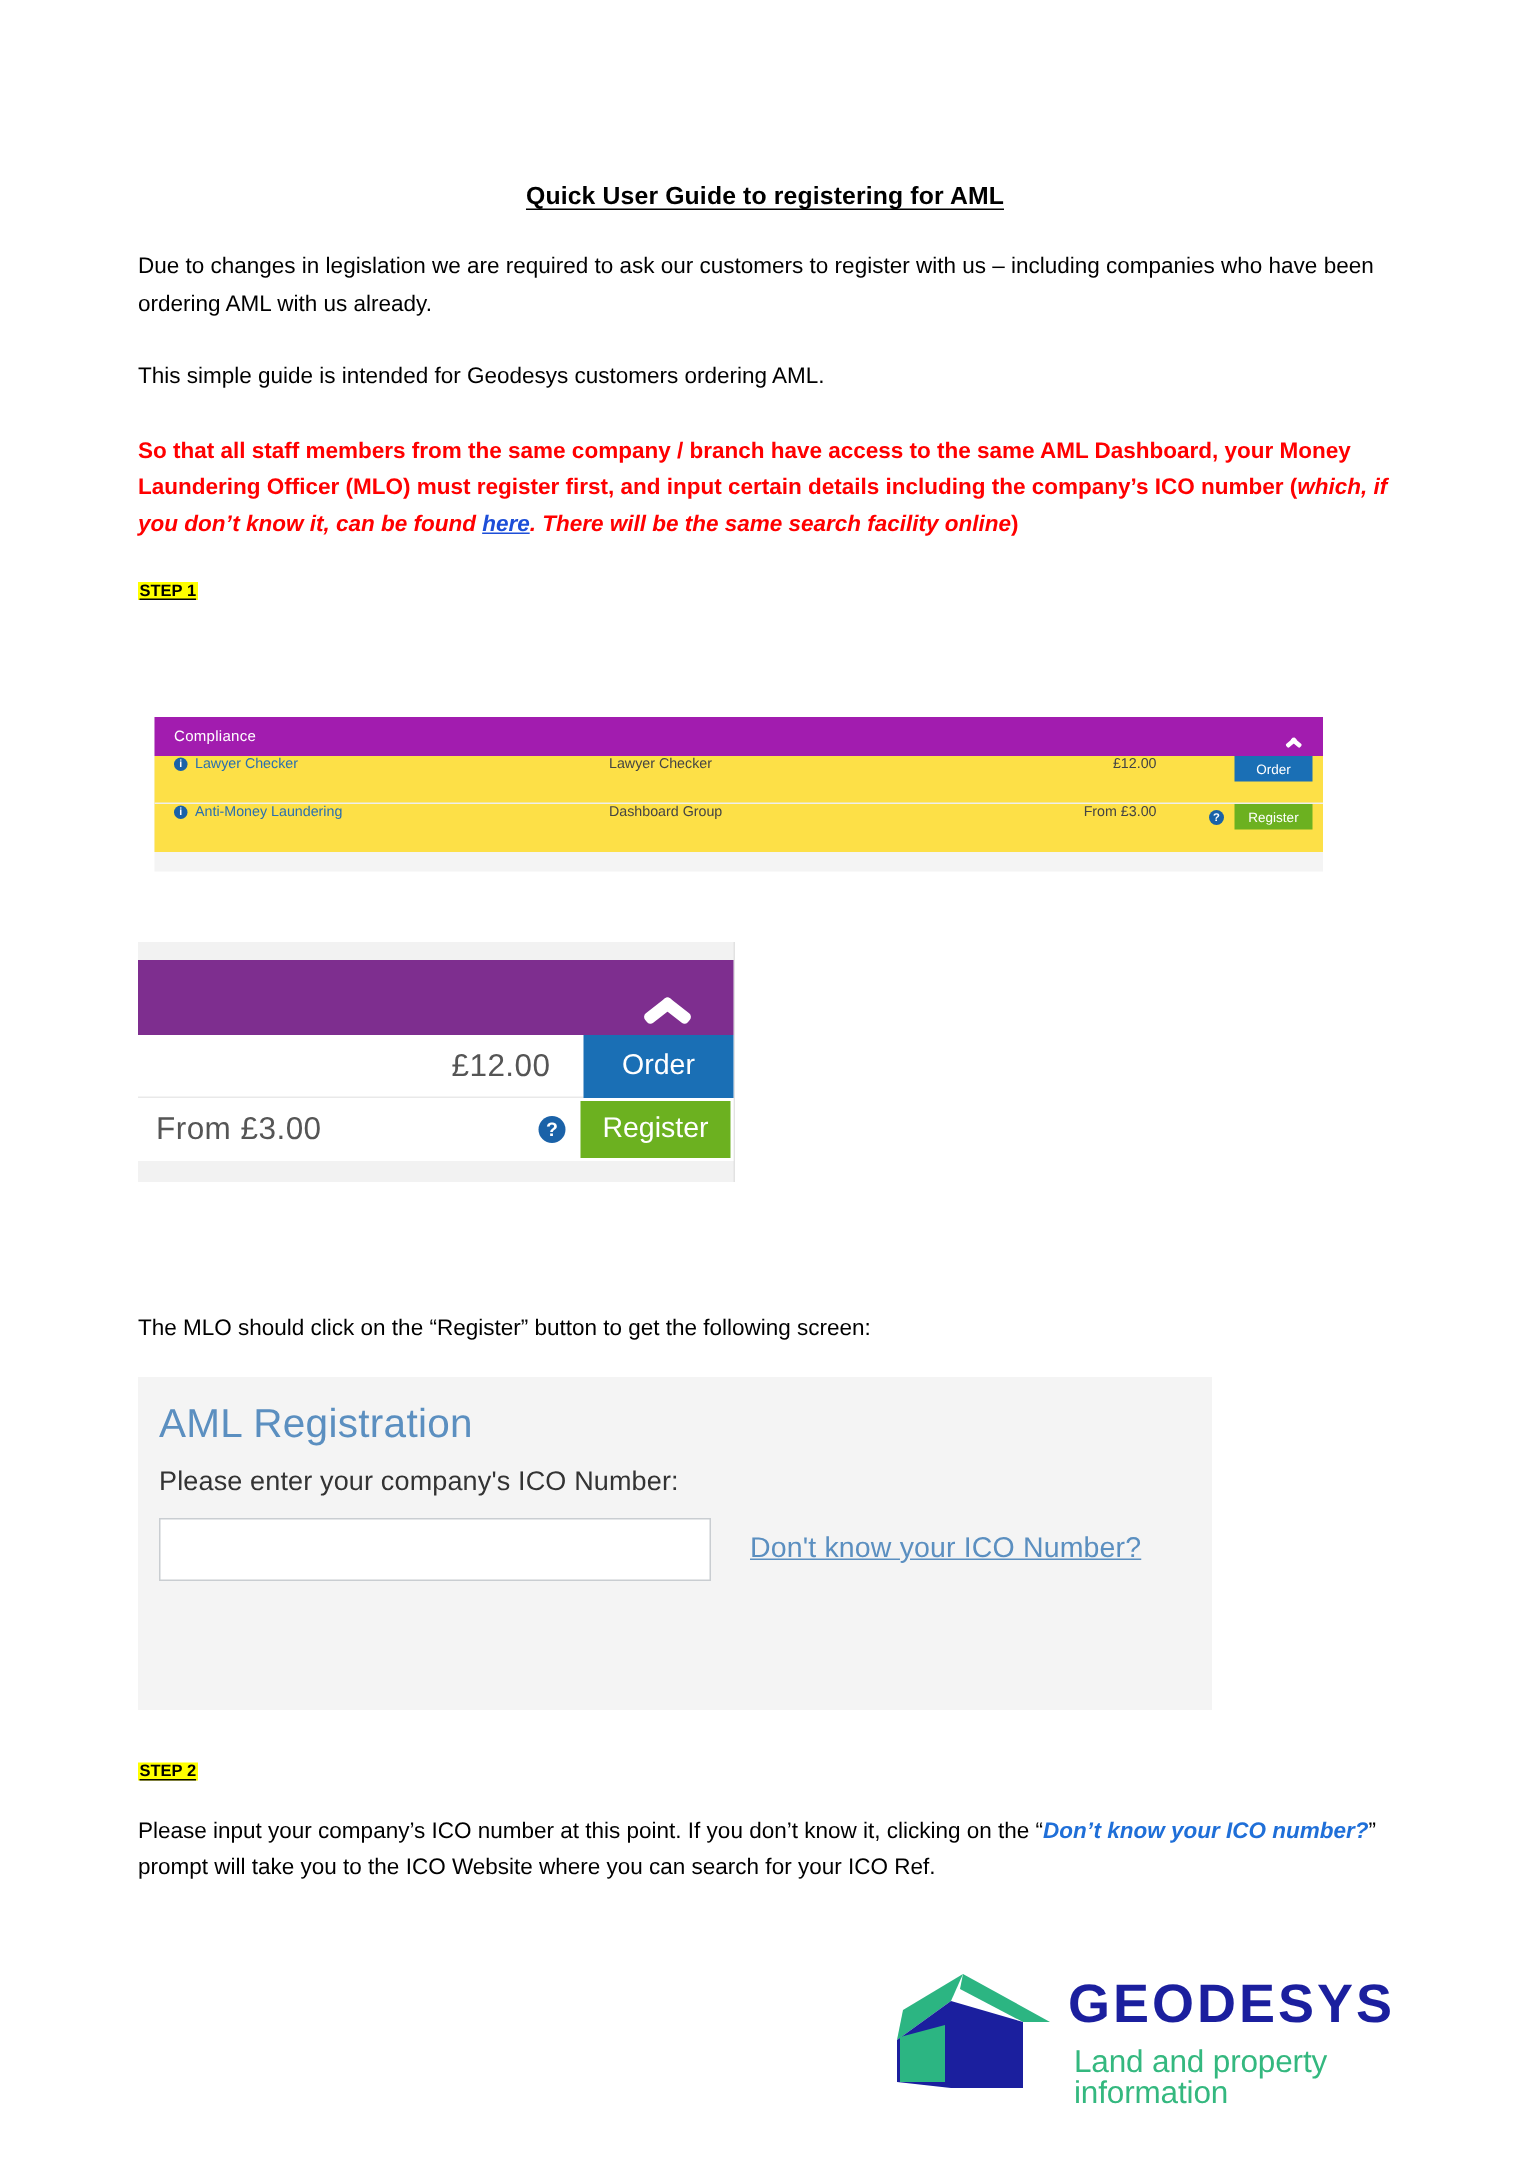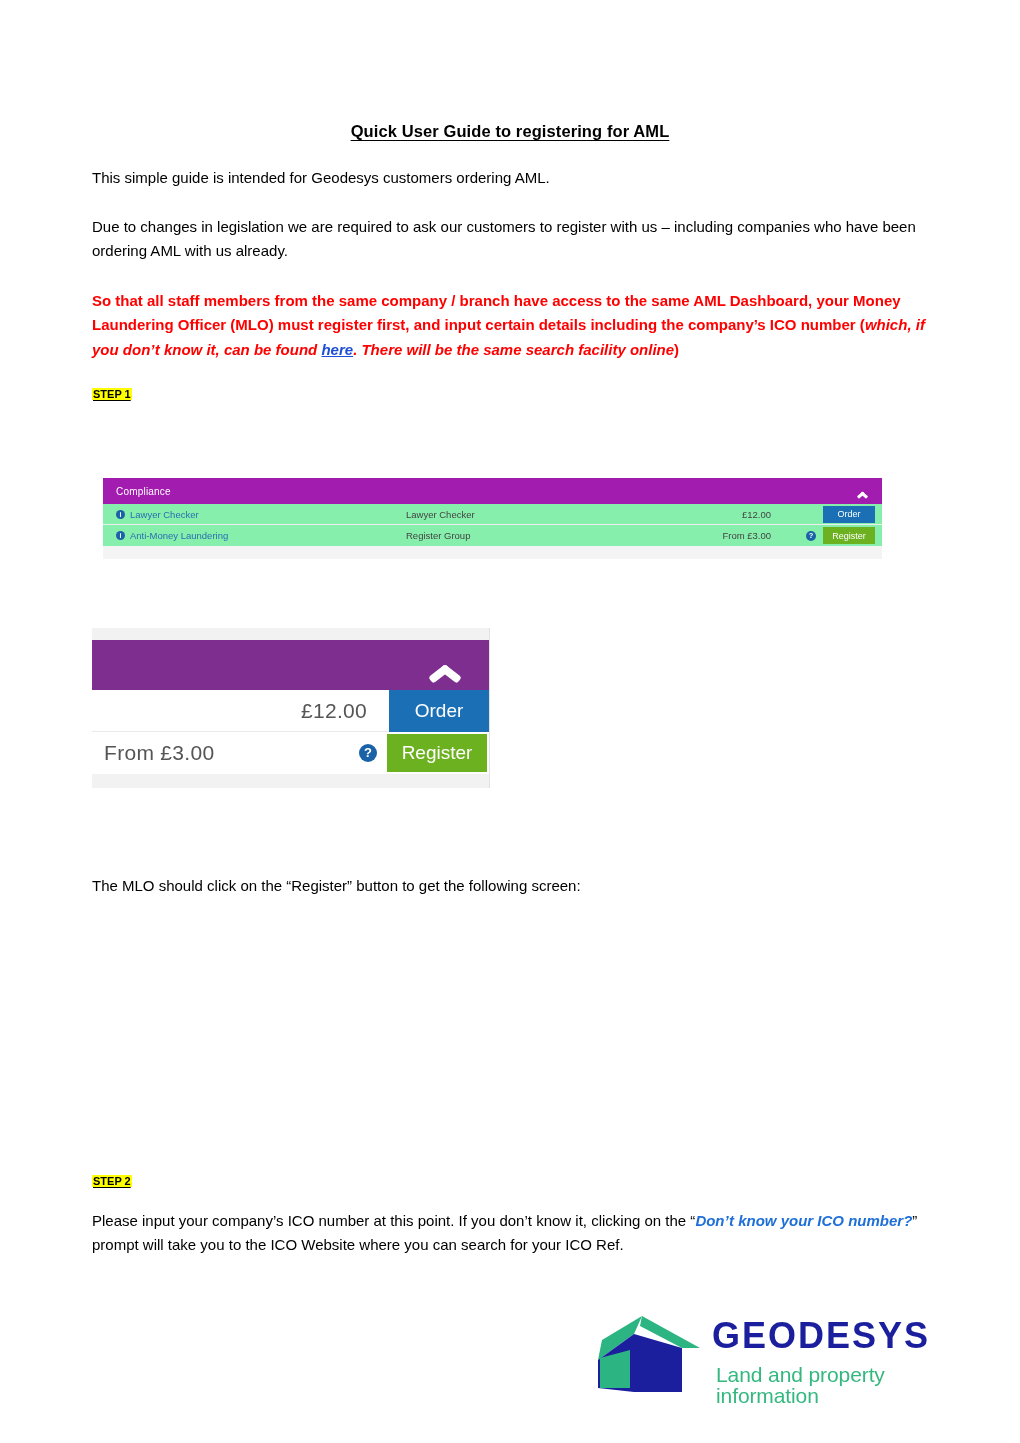--- a/index.html
+++ b/index.html
@@ -118,24 +118,24 @@
     position: absolute;
     top: 4px;
     width: 8px; height: 3.2px;
     background: #ffffff;
     border-radius: 1px;
   }
   .chev-up-small::before { left: 0;  transform: rotate(-40deg); transform-origin: right center; }
   .chev-up-small::after  { right: 0; transform: rotate(40deg);  transform-origin: left center; }
 
   .shot1-row {
-    background: #86efac;
-    height: 21px;
+    background: #fde047;
+    height: 32px;
     display: flex;
-    align-items: center;
+    align-items: flex-start;
     border-bottom: 1px solid #eeeeee;
     padding-left: 13px;
     box-sizing: border-box;
   }
   .shot1-row:last-of-type { border-bottom: none; }
   .c-name { width: 290px; display: flex; align-items: center; gap: 5px; }
   .c-name .lbl { color: #2a6fb0; font-size: 9.5px; }
   .c-group { width: 190px; color: #444; font-size: 9.5px; }
   .c-price { width: 175px; text-align: right; color: #444; font-size: 9.5px; }
   .c-act   { flex: 1; display: flex; align-items: center; justify-content: flex-end;
@@ -309,23 +309,23 @@
 <body>
 
 <div class="page">
 
   <div class="doc-body">
 
     <div class="doc-title">
       <span>Quick User Guide to registering for AML</span>
     </div>
 
+    <div class="para">Due to changes in legislation we are required to ask our customers to register with us – including companies who have been ordering AML with us already.</div>
+
     <div class="para">This simple guide is intended for Geodesys customers ordering AML.</div>
-
-    <div class="para">Due to changes in legislation we are required to ask our customers to register with us – including companies who have been ordering AML with us already.</div>
 
     <div class="para-red"><span>So that all staff members from the same company / branch have access to the same AML Dashboard, your Money Laundering Officer (MLO) must register first, and input certain details including the company’s ICO number (</span><i>which, if you don’t know it, can be found </i><a class="link-here" href="#">here</a><i>. There will be the same search facility online</i><span>)</span></div>
 
     <div class="step"><span>STEP 1</span></div>
 
 
   </div>
 
   <div class="shot1">
     <div class="shot1-header">
@@ -343,21 +343,21 @@
       <div class="c-act">
         <div class="btn-order-sm">Order</div>
       </div>
     </div>
 
     <div class="shot1-row">
       <div class="c-name">
         <div class="info-dot">i</div>
         <span class="lbl">Anti-Money Laundering</span>
       </div>
-      <div class="c-group">Register Group</div>
+      <div class="c-group">Dashboard Group</div>
       <div class="c-price">From £3.00</div>
       <div class="c-act">
         <div class="q-dot">?</div>
         <div class="btn-register-sm">Register</div>
       </div>
     </div>
   </div>
 
   <div class="shot2">
     <div class="shot2-header">
@@ -371,20 +371,28 @@
       <div class="s2-price left">From £3.00</div>
       <div class="s2-q">?</div>
       <div class="btn-register-lg">Register</div>
     </div>
   </div>
 
   <div style="position:absolute;left:92px;top:874px;width:836px;">
     <div class="para" style="margin-top:0">The MLO should click on the “Register” button to get the following screen:</div>
   </div>
 
+  <div class="shot3">
+    <div class="shot3-title">AML Registration</div>
+    <div class="shot3-label">Please enter your company's ICO Number:</div>
+    <div class="shot3-inputrow">
+      <input class="shot3-input" type="text" placeholder="" style="">
+      <a class="shot3-link" href="#">Don't know your ICO Number?</a>
+    </div>
+  </div>
 
   <div style="position:absolute;left:92px;top:1175px;width:836px;">
     <div class="step" style="margin-top:0">
       <span>STEP 2</span>
     </div>
     <div class="para tight"><span>Please input your company’s ICO number at this point. If you don’t know it, clicking on the “</span><span class="blue-em">Don’t know your ICO number?</span><span>” prompt will take you to the ICO Website where you can search for your ICO Ref.</span></div>
   </div>
 
   <div class="logo-wrap">
     <svg width="120" height="90" viewBox="0 0 120 90">

